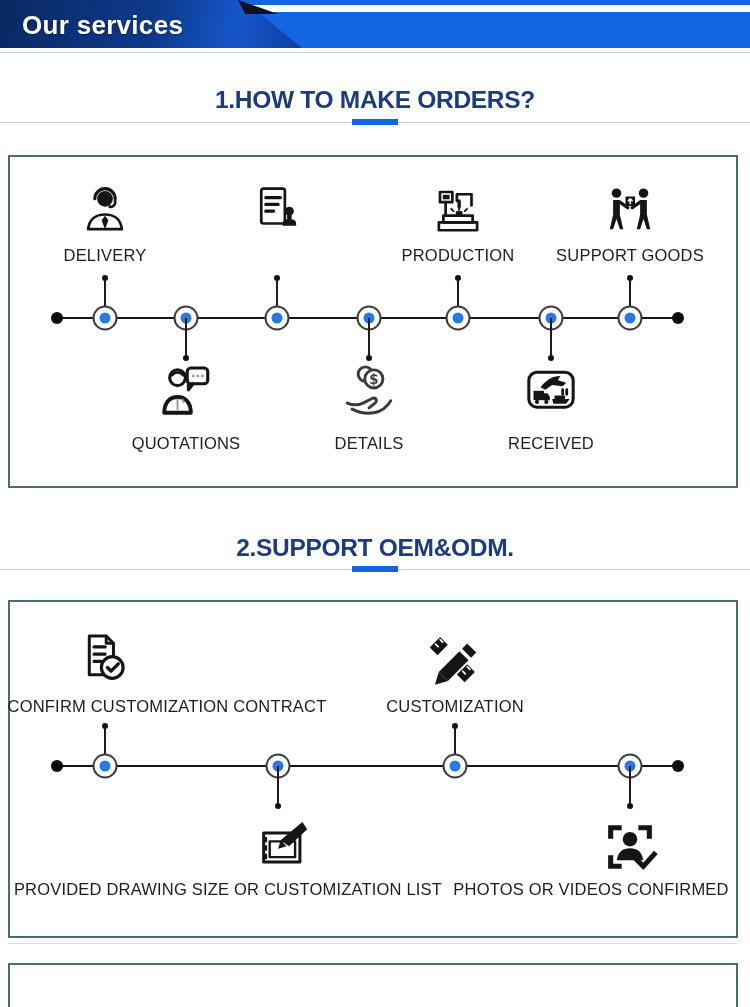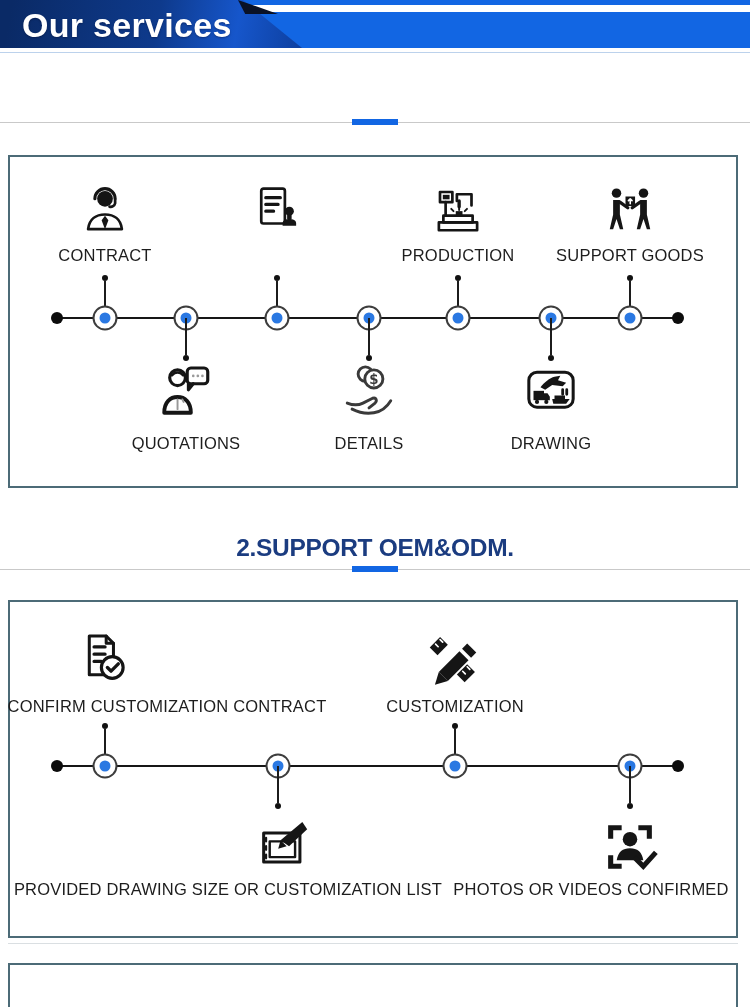--- a/index.html
+++ b/index.html
@@ -8,21 +8,21 @@
   .abs{position:absolute;}
   
   .top-strip{left:0;top:0;width:750px;height:5px;background:#1266e3;}
   .light-bar{left:0;top:12px;width:750px;height:36px;background:#1266e3;}
   .ribbon{left:0;top:0;width:302px;height:48px;
     background:linear-gradient(100deg,#0a2a66 4%,#0e3a8c 52%,#1656cb 78%,#0d3f9f 100%);
     clip-path:polygon(0 0,80.5% 0,100% 100%,0 100%);}
   .fold{left:238px;top:0;width:40px;height:14px;background:#0a1226;
     clip-path:polygon(0 0,100% 100%,18% 100%);}
   .banner-title{left:22px;top:5px;width:280px;height:40px;line-height:40px;color:#fff;
-    font-size:34px;font-weight:700;letter-spacing:.3px;text-shadow:0 1px 2px rgba(0,0,30,.35);}
+    font-size:26px;font-weight:700;letter-spacing:.3px;text-shadow:0 1px 2px rgba(0,0,30,.35);}
   .banner-underline{left:0;top:52px;width:750px;height:1px;background:#bcd2ec;}
   
   .sec-title{left:0;width:750px;text-align:center;font-size:24.5px;font-weight:700;
     color:#1b3c80;letter-spacing:-.3px;}
   .hairline{left:0;width:750px;height:1px;background:#c9c9c9;}
   .blue-tab{left:352px;width:46px;height:6px;background:#1266e3;}
   
   .panel{left:8px;width:730px;border:2px solid #4c6b77;box-sizing:border-box;background:#fff;}
   
   .icon{transform:translateX(-50%);}
@@ -43,20 +43,21 @@
 
 <div id="page">
 
   <div class="abs top-strip"></div>
   <div class="abs light-bar"></div>
   <div class="abs ribbon"></div>
   <div class="abs fold"></div>
   <div class="abs banner-title">Our services</div>
   <div class="abs banner-underline"></div>
 
+  <div class="abs sec-title" style="top:86px">1.HOW TO MAKE ORDERS?</div>
   <div class="abs hairline" style="top:122px"></div>
   <div class="abs blue-tab" style="top:119px"></div>
 
   <div class="abs panel" style="top:155px;height:333px"></div>
 
   <div class="abs icon" style="left:105px;top:183px;width:54px;height:54px">
     <svg viewBox="0 0 48 48" fill="none" stroke="#151515" stroke-width="2.4" stroke-linecap="round" stroke-linejoin="round">
       <circle cx="24" cy="14" r="7" fill="#151515" stroke="none"></circle>
       <path d="M15 14a9 9 0 0 1 18 0" stroke-width="2.8"></path>
       <path d="M33 15v3a4 4 0 0 1-5 3"></path>
@@ -91,21 +92,21 @@
       <circle cx="12" cy="9" r="4.2" fill="#151515" stroke="none"></circle>
       <circle cx="36" cy="9" r="4.2" fill="#151515" stroke="none"></circle>
       <path d="M9 15h6v13l3 13h-3l-3-9-3 9H6l3-13z" fill="#151515" stroke="none"></path>
       <path d="M39 15h-6v13l-3 13h3l3-9 3 9h3l-3-13z" fill="#151515" stroke="none"></path>
       <path d="M15 17l7 5M33 17l-7 5" stroke-width="3"></path>
       <rect x="20" y="12" width="8.5" height="8.5" fill="#151515" stroke="none"></rect>
       <path d="M24.2 18.5v-4.4m0 0l-1.6 1.6m1.6-1.6l1.6 1.6" stroke="#fff" stroke-width="1.4"></path>
     </svg>
   </div>
 
-  <div class="abs step-label" style="left:105px;top:246px">CONTRACT</div>
+  <div class="abs step-label" style="left:105px;top:246px">DELIVERY</div>
   <div class="abs step-label" style="left:458px;top:246px">PRODUCTION</div>
   <div class="abs step-label" style="left:630px;top:246px">SUPPORT GOODS</div>
 
   <div class="abs cdot" style="left:105px;top:278px"></div>
   <div class="abs cdot" style="left:277px;top:278px"></div>
   <div class="abs cdot" style="left:458px;top:278px"></div>
   <div class="abs cdot" style="left:630px;top:278px"></div>
   <div class="abs vline" style="left:105px;top:281px;height:37px"></div>
   <div class="abs vline" style="left:277px;top:281px;height:37px"></div>
   <div class="abs vline" style="left:458px;top:281px;height:37px"></div>
@@ -160,21 +161,21 @@
       <circle cx="12" cy="32.5" r="1.8" fill="#151515" stroke="none"></circle>
       <circle cx="20" cy="32.5" r="1.8" fill="#151515" stroke="none"></circle>
       <path d="M25 30h15l-3 4H26z" fill="#151515" stroke="none"></path>
       <rect x="27" y="27" width="9" height="3" fill="#151515" stroke="none"></rect>
       <path d="M34 22v4M37.5 22v4" stroke-width="2.4"></path>
     </svg>
   </div>
 
   <div class="abs step-label" style="left:186px;top:434px">QUOTATIONS</div>
   <div class="abs step-label" style="left:369px;top:434px">DETAILS</div>
-  <div class="abs step-label" style="left:551px;top:434px">DRAWING</div>
+  <div class="abs step-label" style="left:551px;top:434px">RECEIVED</div>
 
   <div class="abs sec-title" style="top:534px">2.SUPPORT OEM&amp;ODM.</div>
   <div class="abs hairline" style="top:569px"></div>
   <div class="abs blue-tab" style="top:566px"></div>
 
   <div class="abs panel" style="top:600px;height:338px"></div>
 
   <div class="abs icon" style="left:105px;top:630px;width:58px;height:58px">
     <svg viewBox="0 0 48 48" fill="none" stroke="#151515" stroke-width="2.5" stroke-linecap="round" stroke-linejoin="round">
       <path d="M11 5h14l6 6v26H11z"></path>

